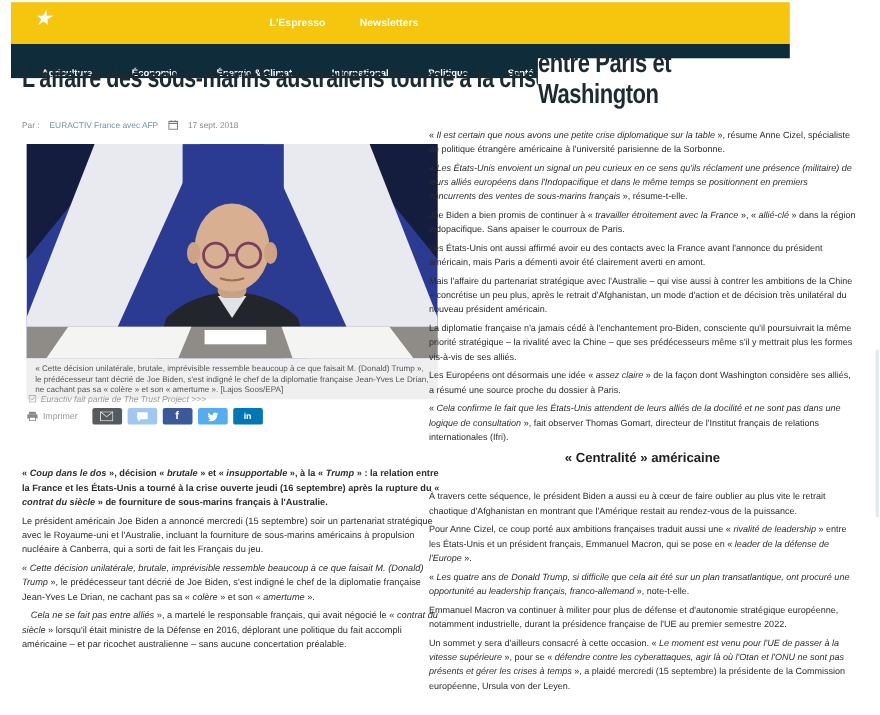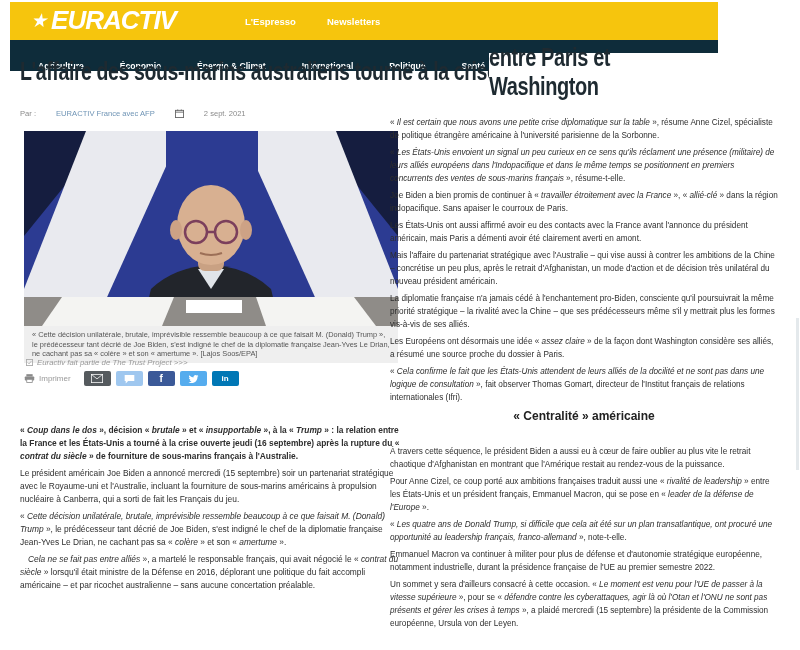--- a/index.html
+++ b/index.html
@@ -14,21 +14,21 @@
   .nav-bar{position:absolute;left:10px;top:40px;width:708px;height:31px;background:#0e2c3a;
            display:flex;align-items:flex-end;padding-left:28px;box-sizing:border-box;gap:36px;}
   .nav-item{color:#fff;font-size:8.6px;font-weight:bold;white-space:nowrap;cursor:pointer;}
   
   .headline-wrap{position:absolute;left:20px;top:57px;width:700px;height:36px;overflow:hidden;white-space:nowrap;z-index:1;}
   .headline-text{font-size:25px;font-weight:bold;color:#1e2a31;letter-spacing:-0.5px;
                  transform:scaleX(0.78);transform-origin:left top;display:inline-block;}
   .headline-overlay{position:absolute;left:489px;top:53px;width:234px;height:37px;background:#fff;z-index:2;
                     display:flex;align-items:center;}
   
-  .byline{position:absolute;left:20px;top:109px;font-size:7.6px;color:#8a8a8a;display:flex;align-items:center;gap:20px;text-align:center;}
+  .byline{position:absolute;left:20px;top:109px;font-size:7.6px;color:#8a8a8a;display:flex;align-items:center;gap:9px;text-align:center;}
   .byline .author{color:#6f94b5;cursor:pointer;}
   
   .photo{position:absolute;left:24px;top:131px;width:374px;height:195px;overflow:hidden;}
   
   .caption{position:absolute;left:24px;top:326px;width:374px;box-sizing:border-box;background:#efefef;
            padding:4px 8px;font-size:7.4px;line-height:9.6px;color:#555;}
   .trust-row{position:absolute;left:26px;top:358px;font-size:7.8px;font-style:italic;color:#999;
              display:flex;align-items:center;gap:4px;}
   
   .share-row{position:absolute;left:24px;top:371px;display:flex;align-items:center;gap:5px;}
@@ -48,21 +48,20 @@
   .it{font-style:italic;}
   .bd{font-weight:bold;}
   .scroll-artifact{position:absolute;right:1px;top:318px;width:3px;height:152px;background:#e4e9ec;}
 </style>
 </head>
 <body>
 
 <div class="yellow-bar" style="background: rgb(246, 197, 13);">
   <div class="logo">
     <span class="logo-star">★</span>
-    <span class="logo-text">EURACTIV</span>
   </div>
   <span class="top-link" style="left:216px">L'Espresso</span>
   <span class="top-link" style="left:298px">Newsletters</span>
 </div>
 <div class="nav-bar" style="background: rgb(14, 44, 58);">
     <span class="nav-item">Agriculture</span>
     <span class="nav-item">Économie</span>
     <span class="nav-item">Énergie &amp; Climat</span>
     <span class="nav-item">International</span>
     <span class="nav-item">Politique</span>
@@ -80,21 +79,21 @@
 
 <div class="byline">
   <span>Par :</span>
   <span class="author">EURACTIV France avec AFP</span>
   <svg width="9" height="9" viewBox="0 0 10 10">
     <rect x="0.5" y="1.5" width="9" height="8" fill="none" stroke="#666"></rect>
     <line x1="0.5" y1="3.5" x2="9.5" y2="3.5" stroke="#666"></line>
     <line x1="3" y1="0.5" x2="3" y2="2" stroke="#666"></line>
     <line x1="7" y1="0.5" x2="7" y2="2" stroke="#666"></line>
   </svg>
-  <span>2 sept. 2021</span>
+  <span>17 sept. 2018</span>
 </div>
 
 <div class="photo">
   <svg width="374" height="195" viewBox="0 0 374 195" preserveAspectRatio="none">
     <rect width="374" height="195" fill="#2c3b92"></rect>
     <polygon points="0,0 85,0 0,105" fill="#151d3f"></polygon>
     <polygon points="374,0 289,0 374,105" fill="#151d3f"></polygon>
     <polygon points="62,0 158,0 70,195 0,195 0,158" fill="#e9eaef"></polygon>
     <polygon points="216,0 312,0 374,158 374,195 304,195" fill="#e9eaef"></polygon>
     <rect x="142" y="0" width="92" height="195" fill="#2c3b92"></rect>

